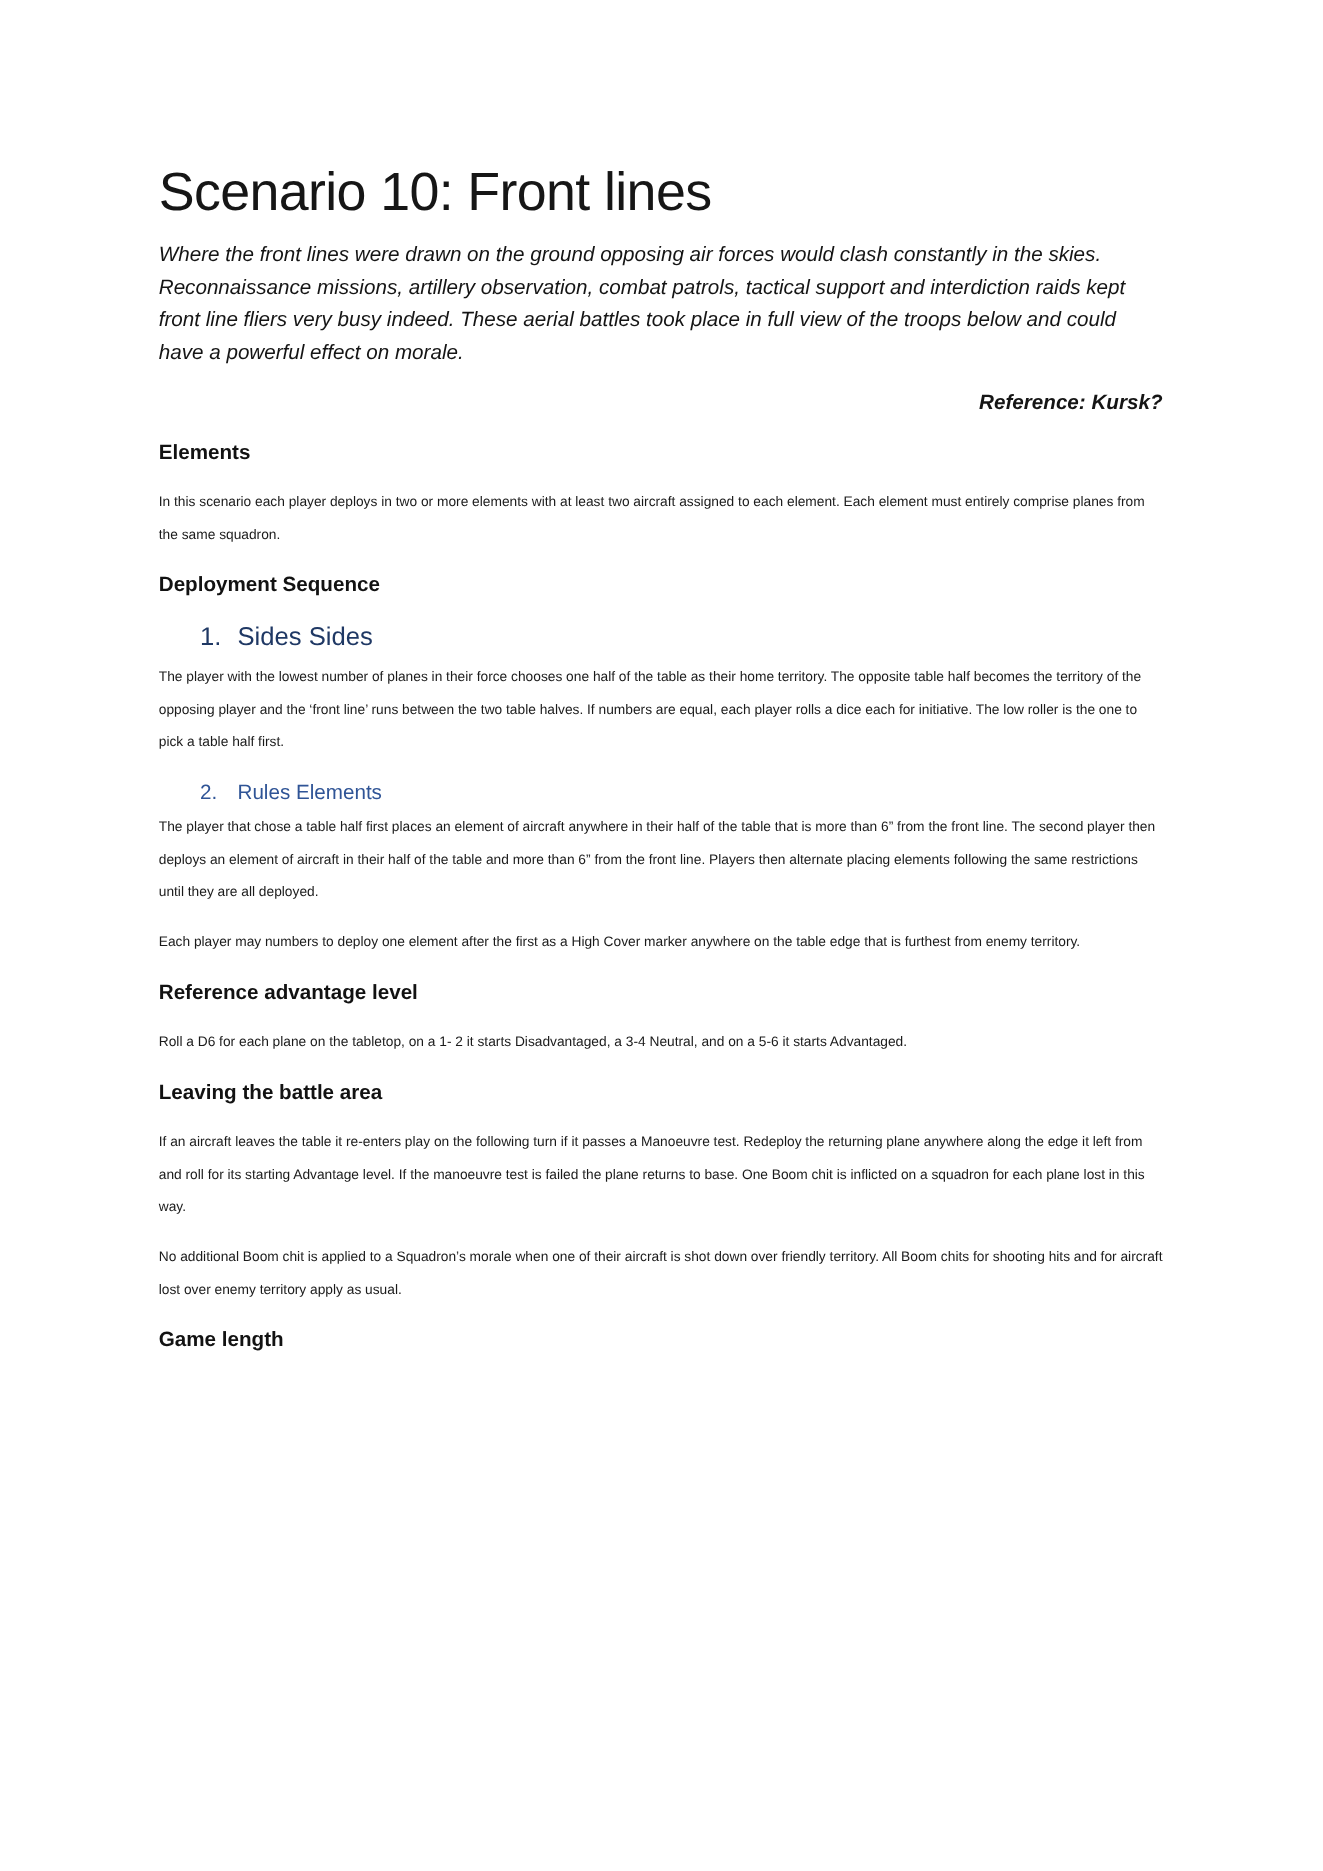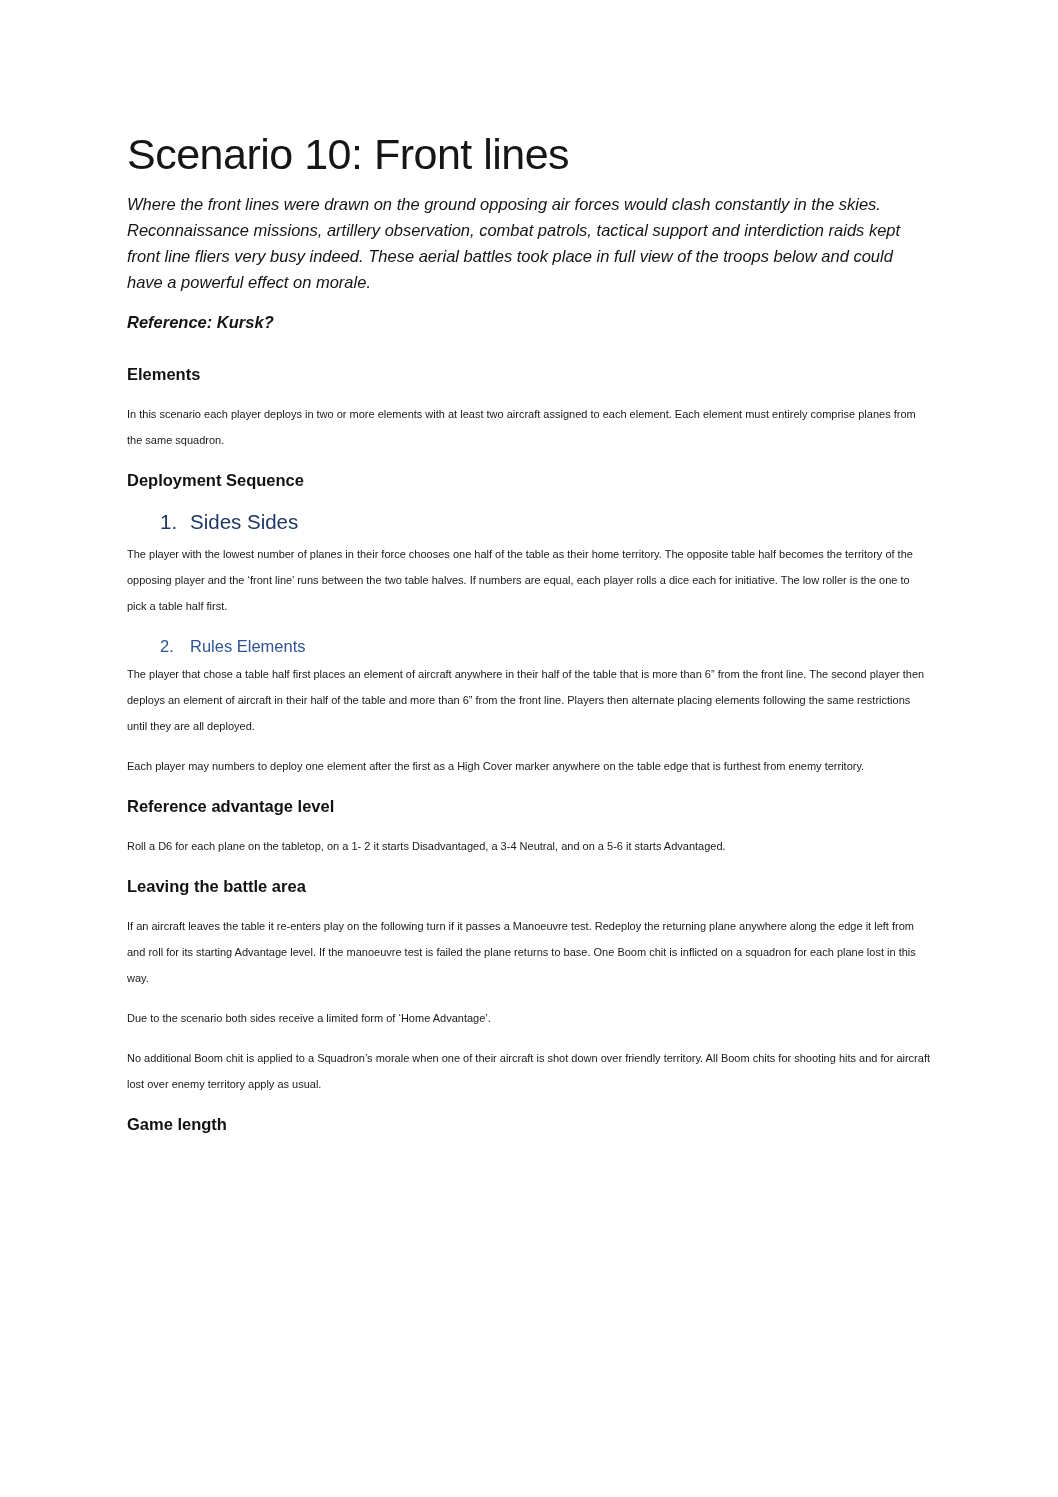--- a/index.html
+++ b/index.html
@@ -41,22 +41,23 @@
     font-size: 16.5px;
     line-height: 26px;
     margin: 0 0 14px 0;
     color: #151515;
   }
   p.reference-para {
     font-style: italic;
     font-weight: 700;
     font-size: 16.5px;
     line-height: 26px;
-    margin: 0 0 26px 0;
+    margin: 0 0 14px 0;
     color: #151515;
+    text-align: right;
   }
   .bold-heading {
     font-size: 16.5px;
     font-weight: 700;
     line-height: 26px;
     margin: 0 0 14px 0;
     color: #121212;
   }
   .num-heading-1 {
     font-size: 20.5px;
@@ -113,20 +114,19 @@
 
     <div class="bold-heading">Reference advantage level</div>
 
     <p class="body-para">Roll a D6 for each plane on the tabletop, on a 1- 2 it starts Disadvantaged, a 3-4 Neutral, and on a 5-6 it starts Advantaged.</p>
 
     <div class="bold-heading">Leaving the battle area</div>
 
     <p class="body-para">If an aircraft leaves the table it re-enters play on the following turn if it passes a Manoeuvre test. Redeploy the returning plane anywhere along the edge it left from and roll for its starting Advantage level. If the manoeuvre test is failed the plane returns to base. One Boom chit is inflicted on a squadron for each plane lost in this way.</p>
 
 
-    <p class="body-para">Due to the scenario both sides receive a limited form of ‘Home Advantage’.</p>
 
     <p class="body-para">No additional Boom chit is applied to a Squadron’s morale when one of their aircraft is shot down over friendly territory. All Boom chits for shooting hits and for aircraft lost over enemy territory apply as usual.</p>
 
     <div class="bold-heading">Game length</div>
 
   </div>
 </div>
 
 </body></html>

